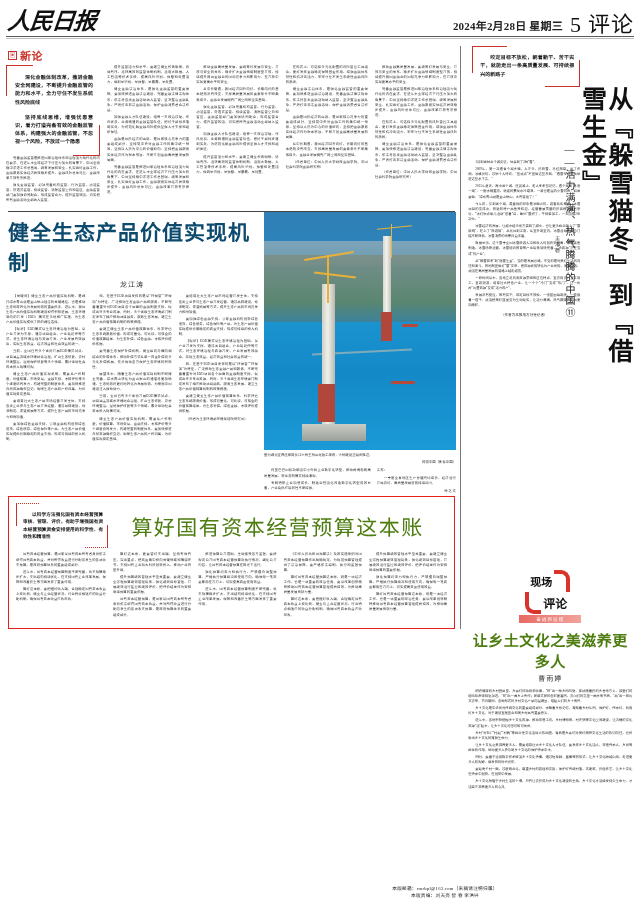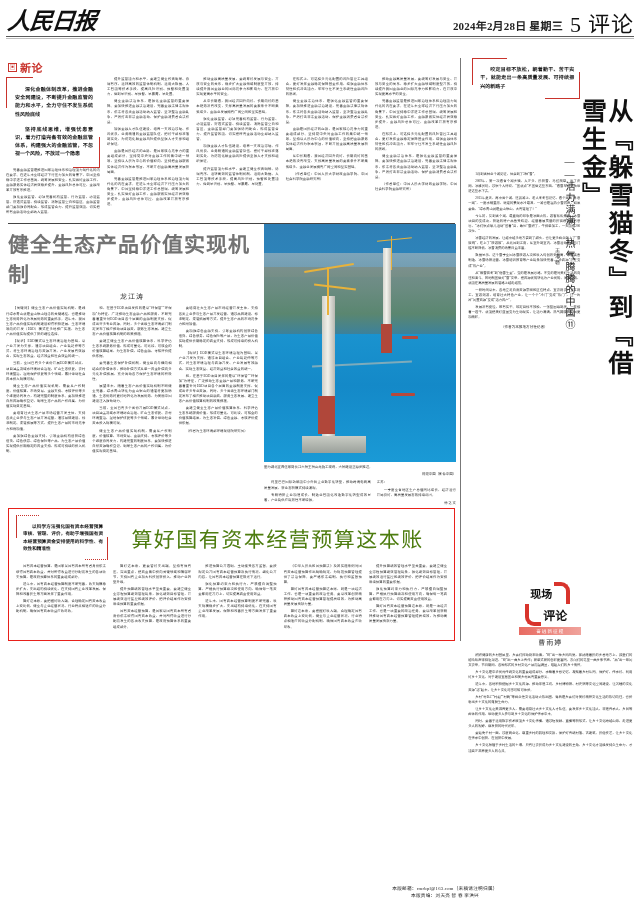--- a/index.html
+++ b/index.html
@@ -49,21 +49,21 @@
   .sec-name{color:#c9332c;font-size:11px;font-weight:bold;letter-spacing:0.5px;
     font-family:"Liberation Sans",sans-serif;}
 
   
   .headline-1{
     text-align:center;font-size:30px;font-weight:bold;letter-spacing:2px;
     margin:10px 0 6px;color:#111;font-family:"Liberation Sans",sans-serif;
   }
   .headline-2{
     text-align:left;font-size:21px;font-weight:bold;letter-spacing:1px;
-    margin:4px 0 3px 2px;color:#737373;font-family:Liberation Sans, sans-serif;
+    margin:4px 0 3px 2px;color:#0c4a6e;font-family:Liberation Sans, sans-serif;
   }
   .headline-3{
     text-align:center;font-size:21px;letter-spacing:1.5px;
     margin:8px 0 4px;color:#4d7c0f;font-family:"Liberation Serif",serif;
   }
   .byline{text-align:center;font-size:7px;color:#333;margin:2px 0 6px;letter-spacing:1px;}
   .byline-left{font-size:7px;color:#333;margin:2px 0 5px;text-align:center;letter-spacing:1px;}
 
   
   .cols{display:flex;gap:7px;}
@@ -236,21 +236,21 @@
     <div class="logo">人民日报</div>
     <div class="mast-right">
       <div class="mast-date">2024年2月28日  星期三</div>
       <div class="mast-page">5</div>
       <div class="mast-section">评论</div>
     </div>
   </div>
   <div class="mast-rule"></div>
   <div class="mast-rule2"></div>
 
-  <div class="body-wrap" style="margin-top:16px;justify-content:center;">
+  <div class="body-wrap" style="margin-top:4px;justify-content:center;">
 
     <div class="left-zone">
 
       <div class="sec-tag">
         <span class="sec-mark">▣</span>
         <span class="sec-name">新论</span>
       </div>
 
 
       <div class="cols">
@@ -439,20 +439,21 @@
             <span class="badge-w1">现场</span>
             <span class="badge-hook"></span>
           </div>
           <div class="badge-top" style="justify-content:flex-start;margin-left:6px;">
             <span class="badge-hook" style="transform:rotate(180deg);"></span>
             <span class="badge-w2">评论</span>
           </div>
           <div class="badge-bar">奋进新征程</div>
         </div>
 
+        <div class="headline-3" style="font-size:15px;margin:6px 0 2px;letter-spacing:0.5px;font-weight:bold;">让乡土文化之美滋养更多人</div>
         <div class="byline">曹雨婷</div>
 
         <div style="display:flex;gap:5px;">
           <div style="flex:1;">
             <p class="r-para">照照健康的乡村基层里，乡亲们挥动粉末收集，"咚"出一种乡间风貌，那就随着民的乡者地方上，孩童们的嬉哈哈声徘徊逐渐近，"咚"出一曲乡上传作；被单式被的色彩更富同，农闲们的花里一曲乡事书声，"品"出一味闲文农章。节日期间，各种形式的乡村文化产品而温满盈，唱起人们的乡土情怀。</p>
             <p class="r-para">乡土文化是中华优秀传统文化的重要组成部分，承载着乡愁记忆，凝聚着乡村认同。保护好、传承好、利用好乡土文化，对于建设宜居宜业和美乡村具有重要意义。</p>
             <p class="r-para">近年来，各地积极挖掘乡土文化资源，推动非遗工坊、乡村博物馆、村史馆等文化空间建设，让沉睡的文化资源"活"起来，让乡土文化可感可知可体验。</p>
             <p class="r-para">乡村"村BA""村超""村晚"等群众性文化活动火热出圈，背后是乡亲们对美好精神文化生活的热切向往，也折射出乡土文化的蓬勃生命力。</p>
             <p class="r-para">让乡土文化之美滋养更多人，需要培育壮大乡土文化人才队伍。要发挥乡土文化能人、非遗传承人、乡贤等群体的作用，带动更多人参与到乡土文化的保护传承中来。</p>
             <p class="r-para">同时，要善于运用数字技术赋能乡土文化传播，通过短视频、直播等新形式，让乡土文化跨越山海、走进更多人的视野，焕发新的时代光彩。</p>

